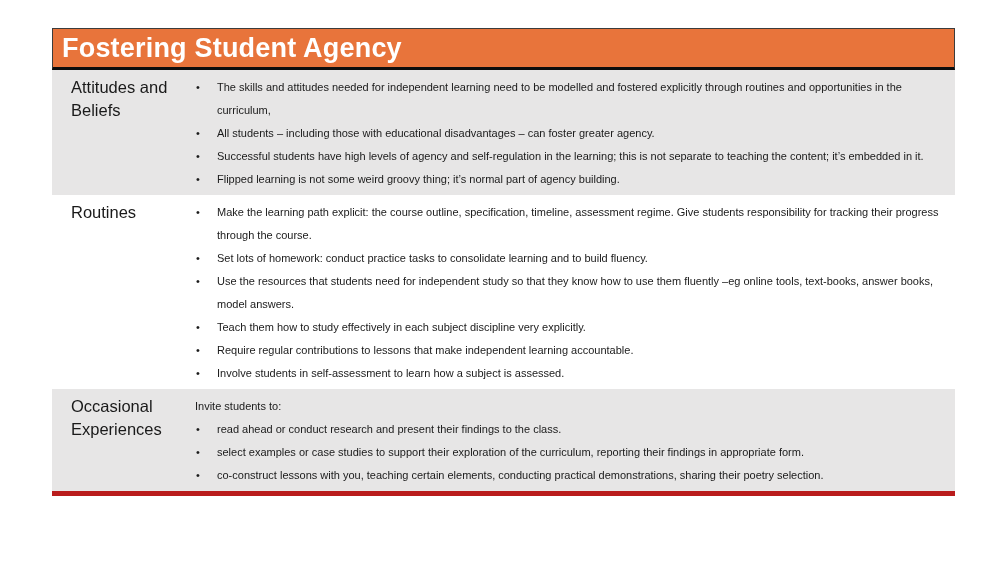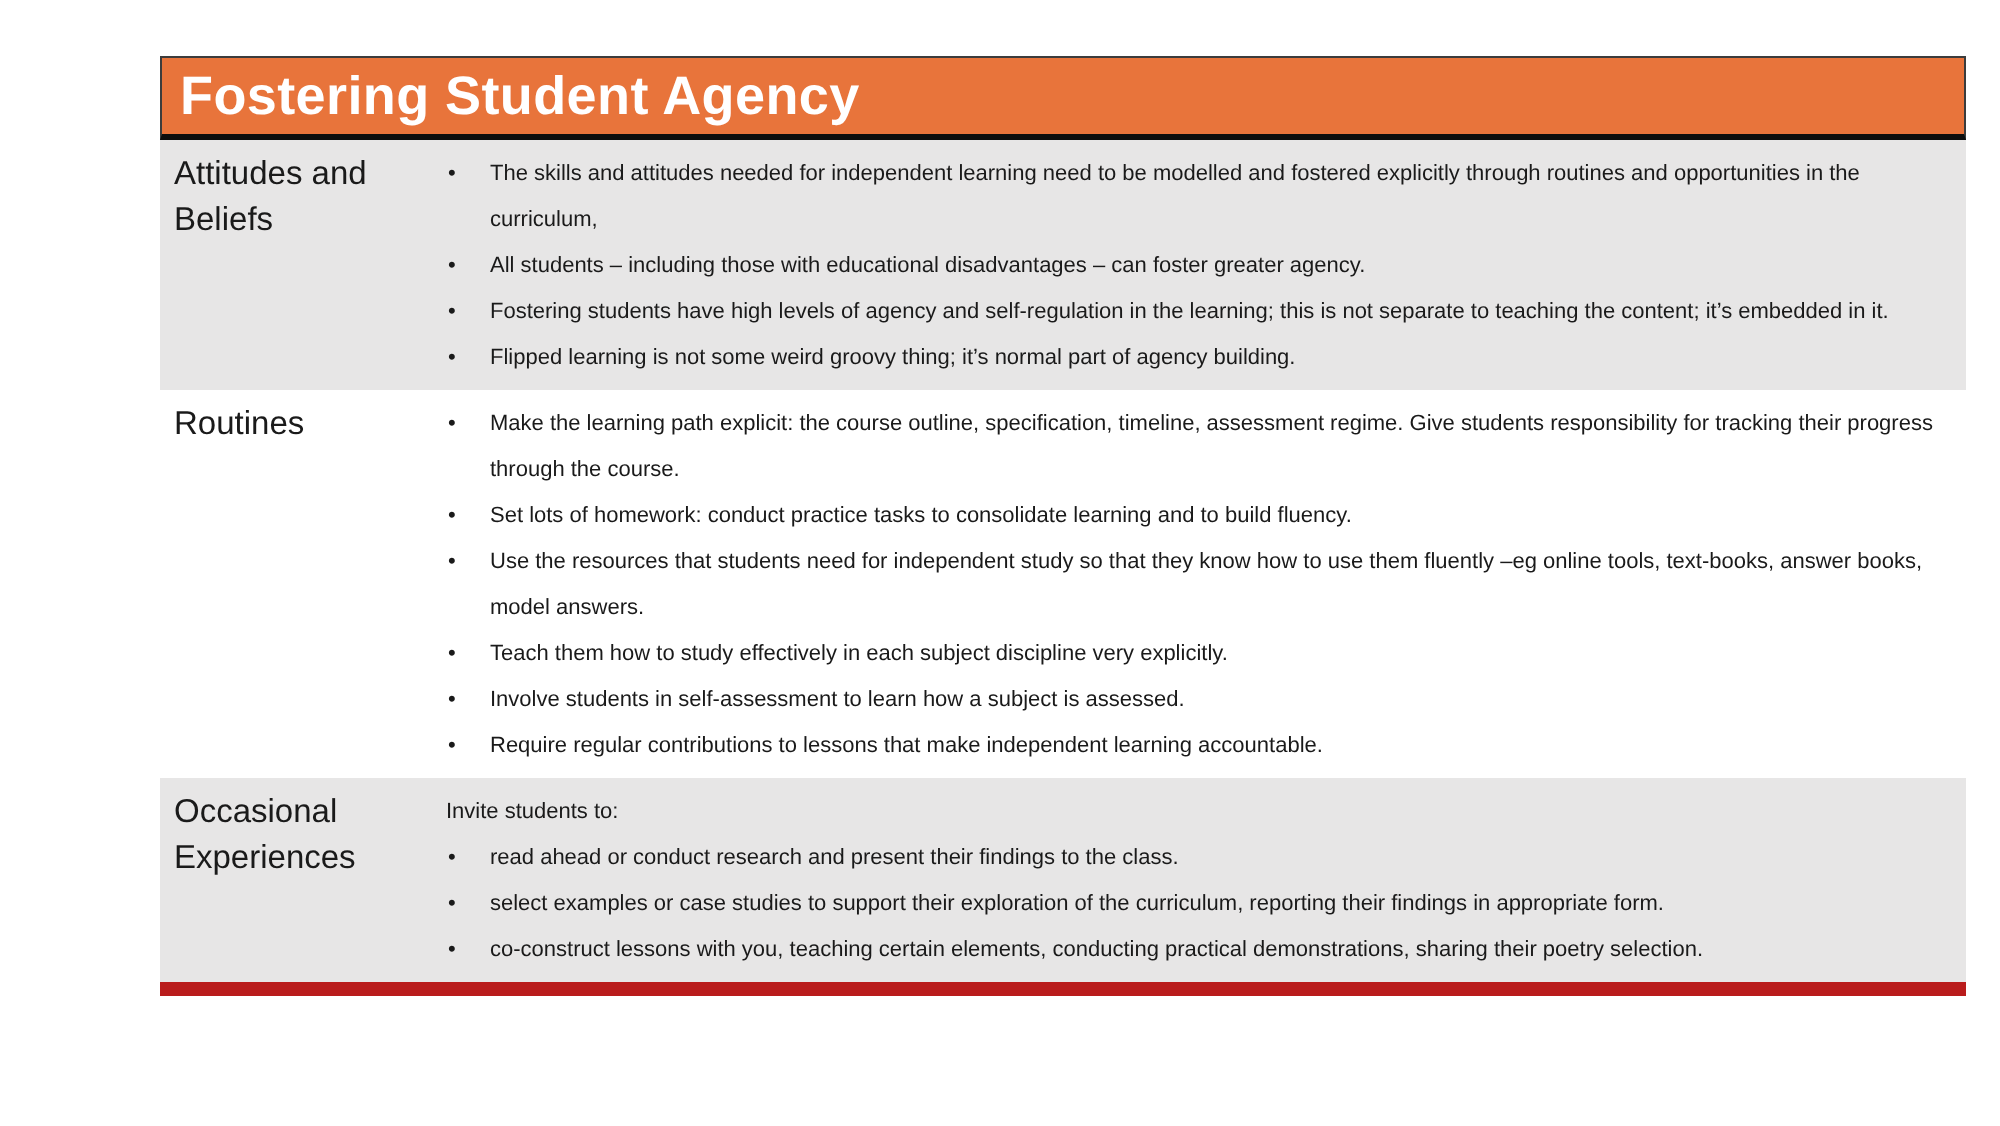--- a/index.html
+++ b/index.html
@@ -10,24 +10,24 @@
   body {
     width: 1000px;
     height: 563px;
     position: relative;
     font-family: "Liberation Sans", sans-serif;
     color: #1a1a1a;
     overflow: hidden;
   }
   .agency-table {
     position: absolute;
-    left: 80px;
+    left: 52px;
     top: 28px;
     width: 903px;
-    border-bottom: 7px solid #b91c1c;
+    border-bottom: 5px solid #b91c1c;
     box-sizing: border-box;
   }
   .table-header {
     background: var(--header-bg, #E8743B);
     color: var(--header-text, #ffffff);
     border: 1px solid #3c3c3c;
     border-bottom: 3px solid #0d0d0d;
     box-sizing: border-box;
     height: 42px;
     display: flex;
@@ -41,21 +41,21 @@
     display: flex;
     background: var(--row-bg, #ffffff);
   }
   .table-row.alt {
     background: var(--row-alt-bg, #E7E6E6);
   }
   .label-cell {
     width: 128px;
     min-width: 128px;
     box-sizing: border-box;
-    padding: 6px 4px 4px 7px;
+    padding: 6px 4px 4px 19px;
     font-size: 16.5px;
     line-height: 23px;
   }
   .content-cell {
     flex: 1;
     box-sizing: border-box;
     padding: 6px 8px 4px 0;
     font-size: 11px;
     line-height: 23px;
   }
@@ -87,35 +87,35 @@
   <div class="table-header">
     <span>Fostering Student Agency</span>
   </div>
   <div id="table-body">
       <div class="table-row alt">
         <div class="label-cell">Attitudes and Beliefs</div>
         <div class="content-cell">
           <ul class="bullet-list">
             <li class="bullet-item">The skills and attitudes needed for independent learning need to be modelled and fostered explicitly through routines and opportunities in the curriculum,</li>
             <li class="bullet-item">All students – including those with educational disadvantages – can foster greater agency.</li>
-            <li class="bullet-item">Fostering students have high levels of agency and self-regulation in the learning; this is not separate to teaching the content; it’s embedded in it.</li>
+            <li class="bullet-item">Successful students have high levels of agency and self-regulation in the learning; this is not separate to teaching the content; it’s embedded in it.</li>
             <li class="bullet-item">Flipped learning is not some weird groovy thing; it’s normal part of agency building.</li>
           </ul>
         </div>
       </div>
       <div class="table-row">
         <div class="label-cell">Routines</div>
         <div class="content-cell">
           <ul class="bullet-list">
             <li class="bullet-item">Make the learning path explicit: the course outline, specification, timeline, assessment regime. Give students responsibility for tracking their progress through the course.</li>
             <li class="bullet-item">Set lots of homework: conduct practice tasks to consolidate learning and to build fluency.</li>
             <li class="bullet-item">Use the resources that students need for independent study so that they know how to use them fluently –eg online tools, text-books, answer books, model answers.</li>
             <li class="bullet-item">Teach them how to study effectively in each subject discipline very explicitly.</li>
+            <li class="bullet-item">Require regular contributions to lessons that make independent learning accountable.</li>
             <li class="bullet-item">Involve students in self-assessment to learn how a subject is assessed.</li>
-            <li class="bullet-item">Require regular contributions to lessons that make independent learning accountable.</li>
           </ul>
         </div>
       </div>
       <div class="table-row alt">
         <div class="label-cell">Occasional Experiences</div>
         <div class="content-cell">
           <div class="row-lead">Invite students to:</div>
           <ul class="bullet-list">
             <li class="bullet-item">read ahead or conduct research and present their findings to the class.</li>
             <li class="bullet-item">select examples or case studies to support their exploration of the curriculum, reporting their findings in appropriate form.</li>

